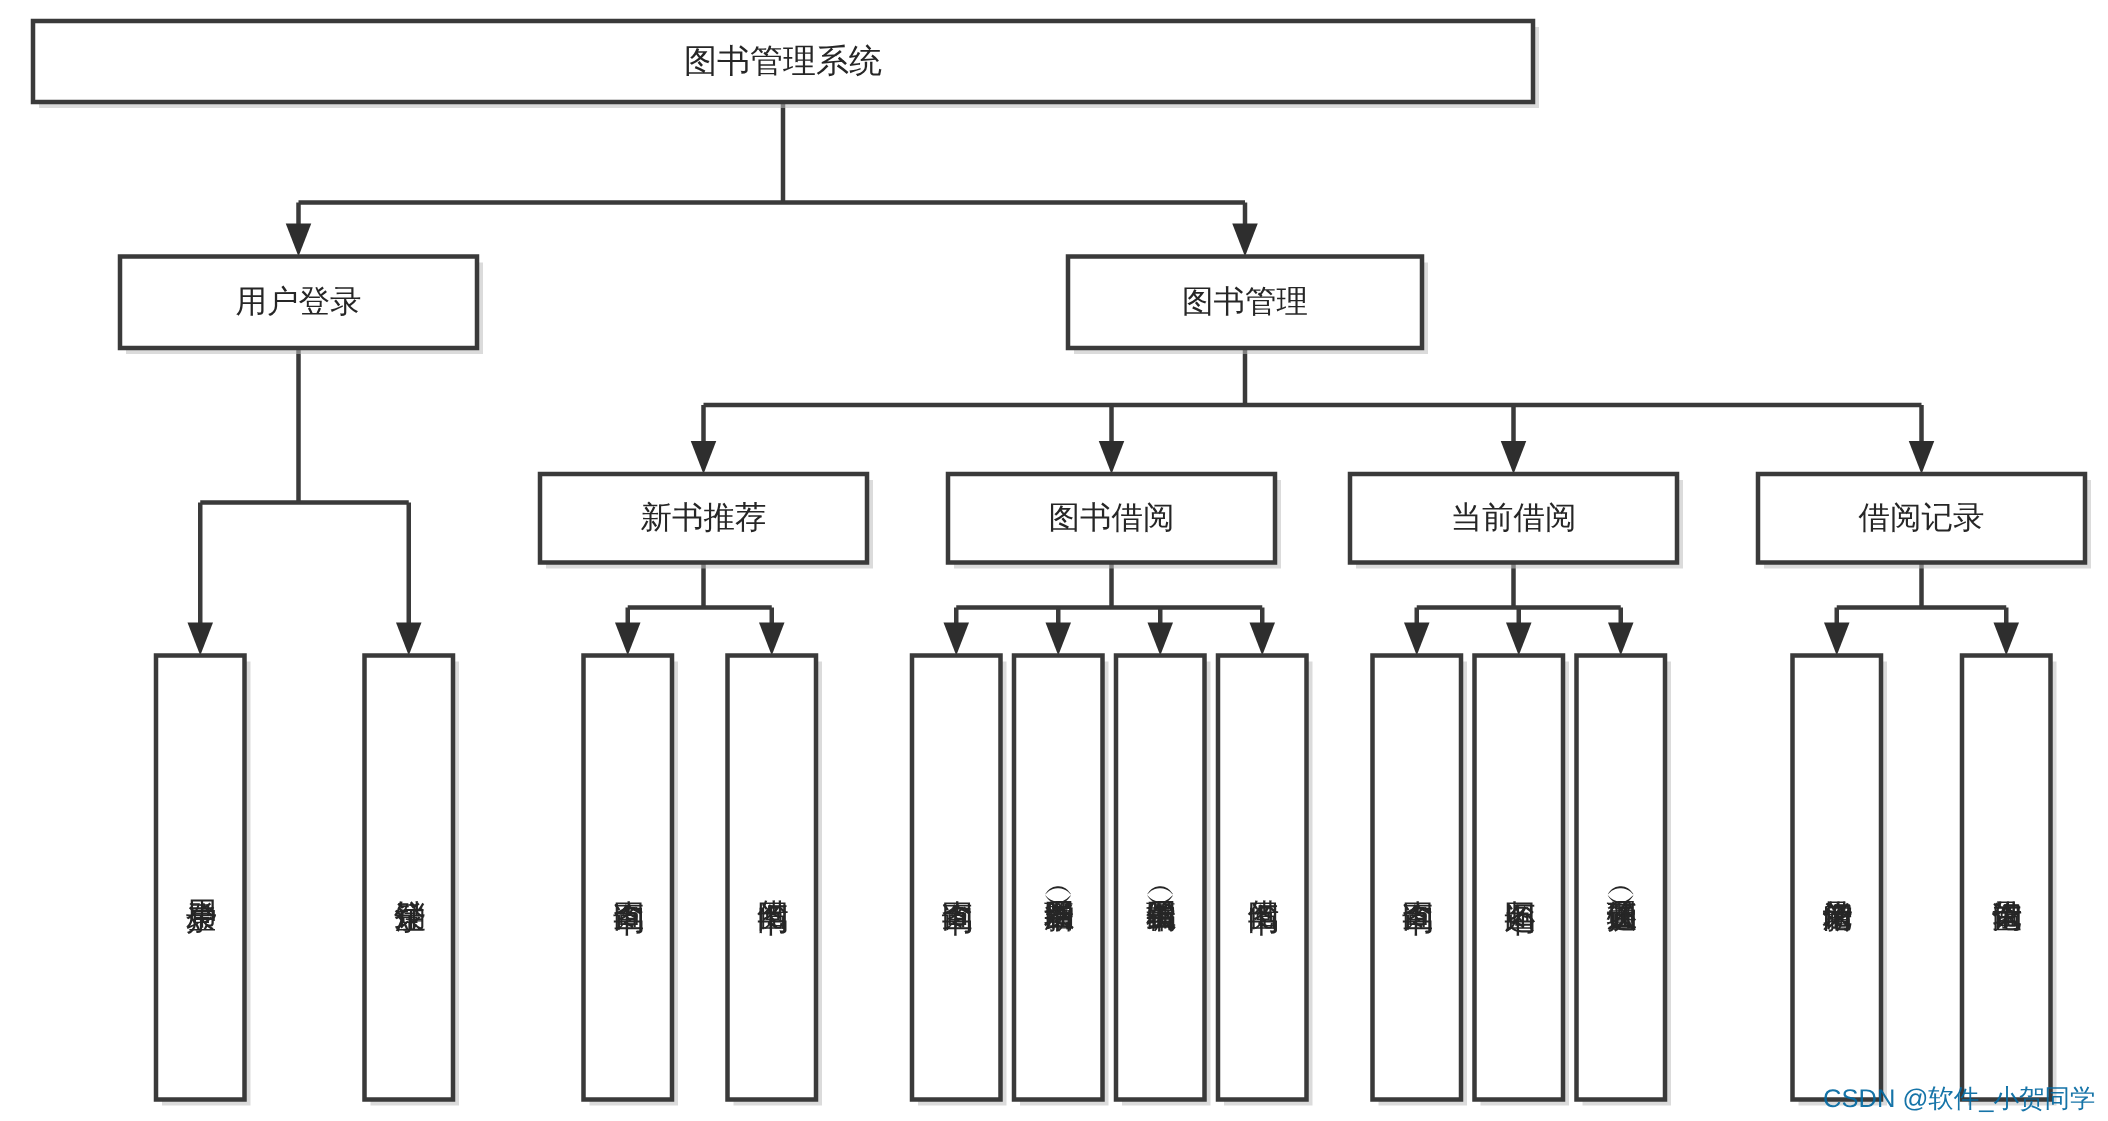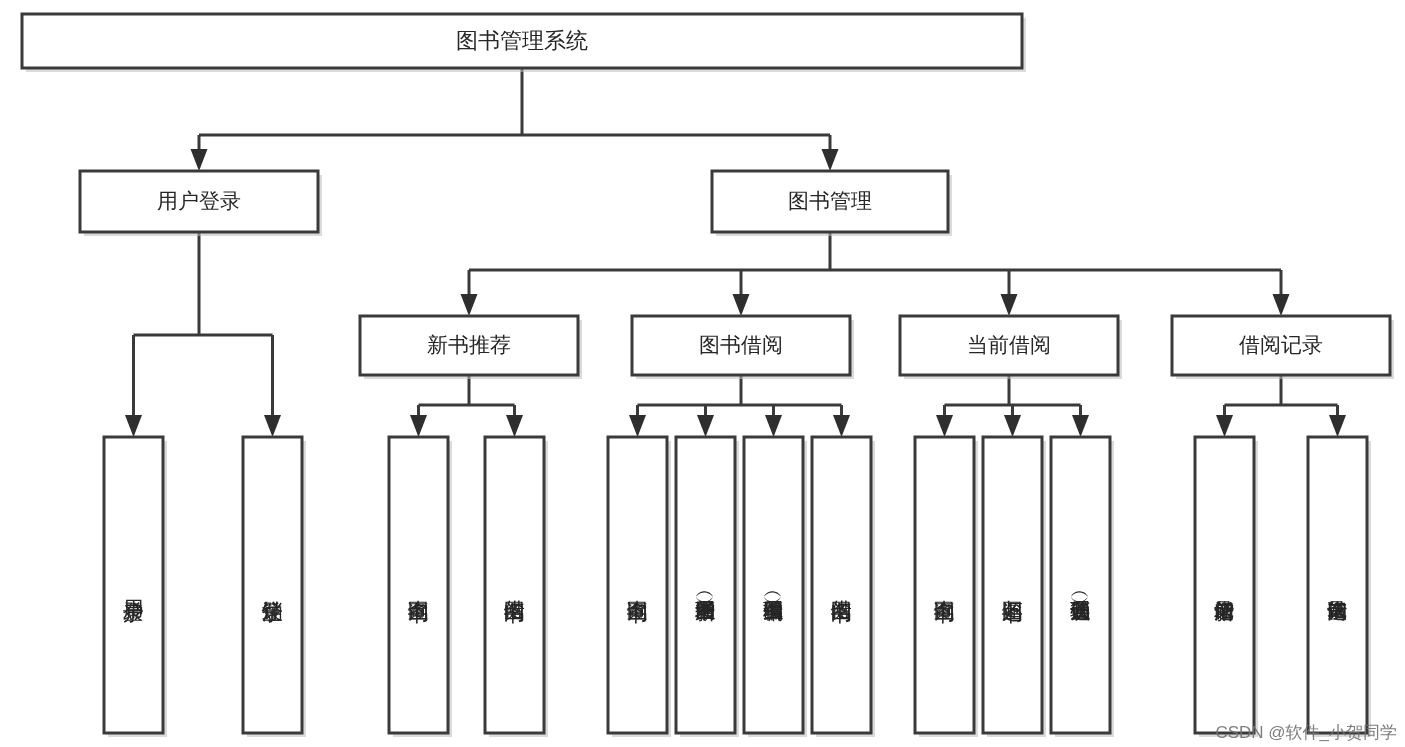--- a/index.html
+++ b/index.html
@@ -58,21 +58,21 @@
     user-select:none;
   }
   .vlabel.small{font-size:20px;letter-spacing:0px;}
 
   #watermark{
     position:absolute;
     right:8px;
     bottom:3px;
     font-family:"Liberation Sans","DejaVu Sans",sans-serif;
     font-size:17px;
-    color:#737373;
+    color:#0369a1;
     opacity:.92;
     white-space:nowrap;
     user-select:none;
   }
 </style>
 </head>
 <body>
 
 <div id="diagram-root">
   <svg id="tree-svg" viewBox="0 0 1405 747">

